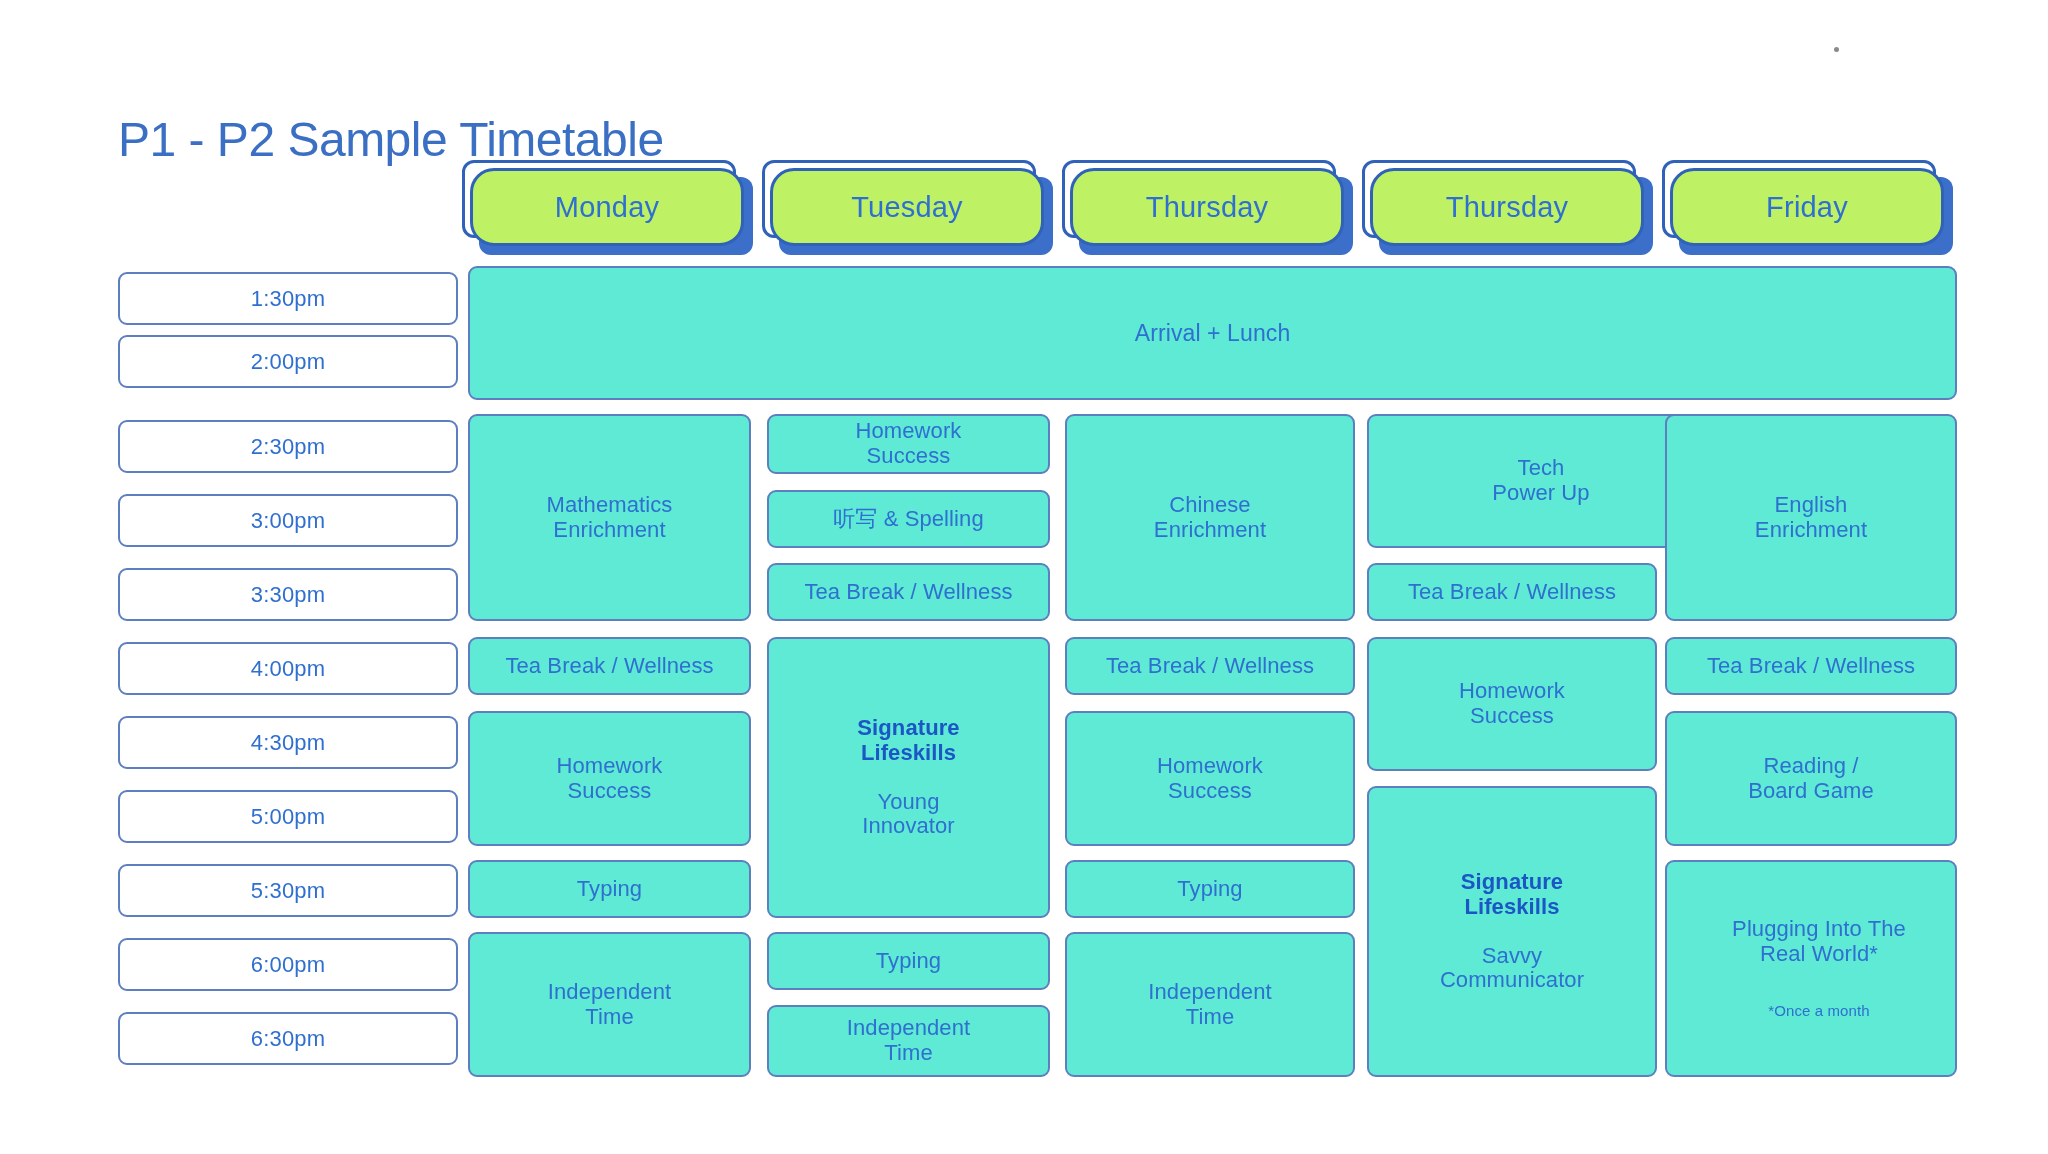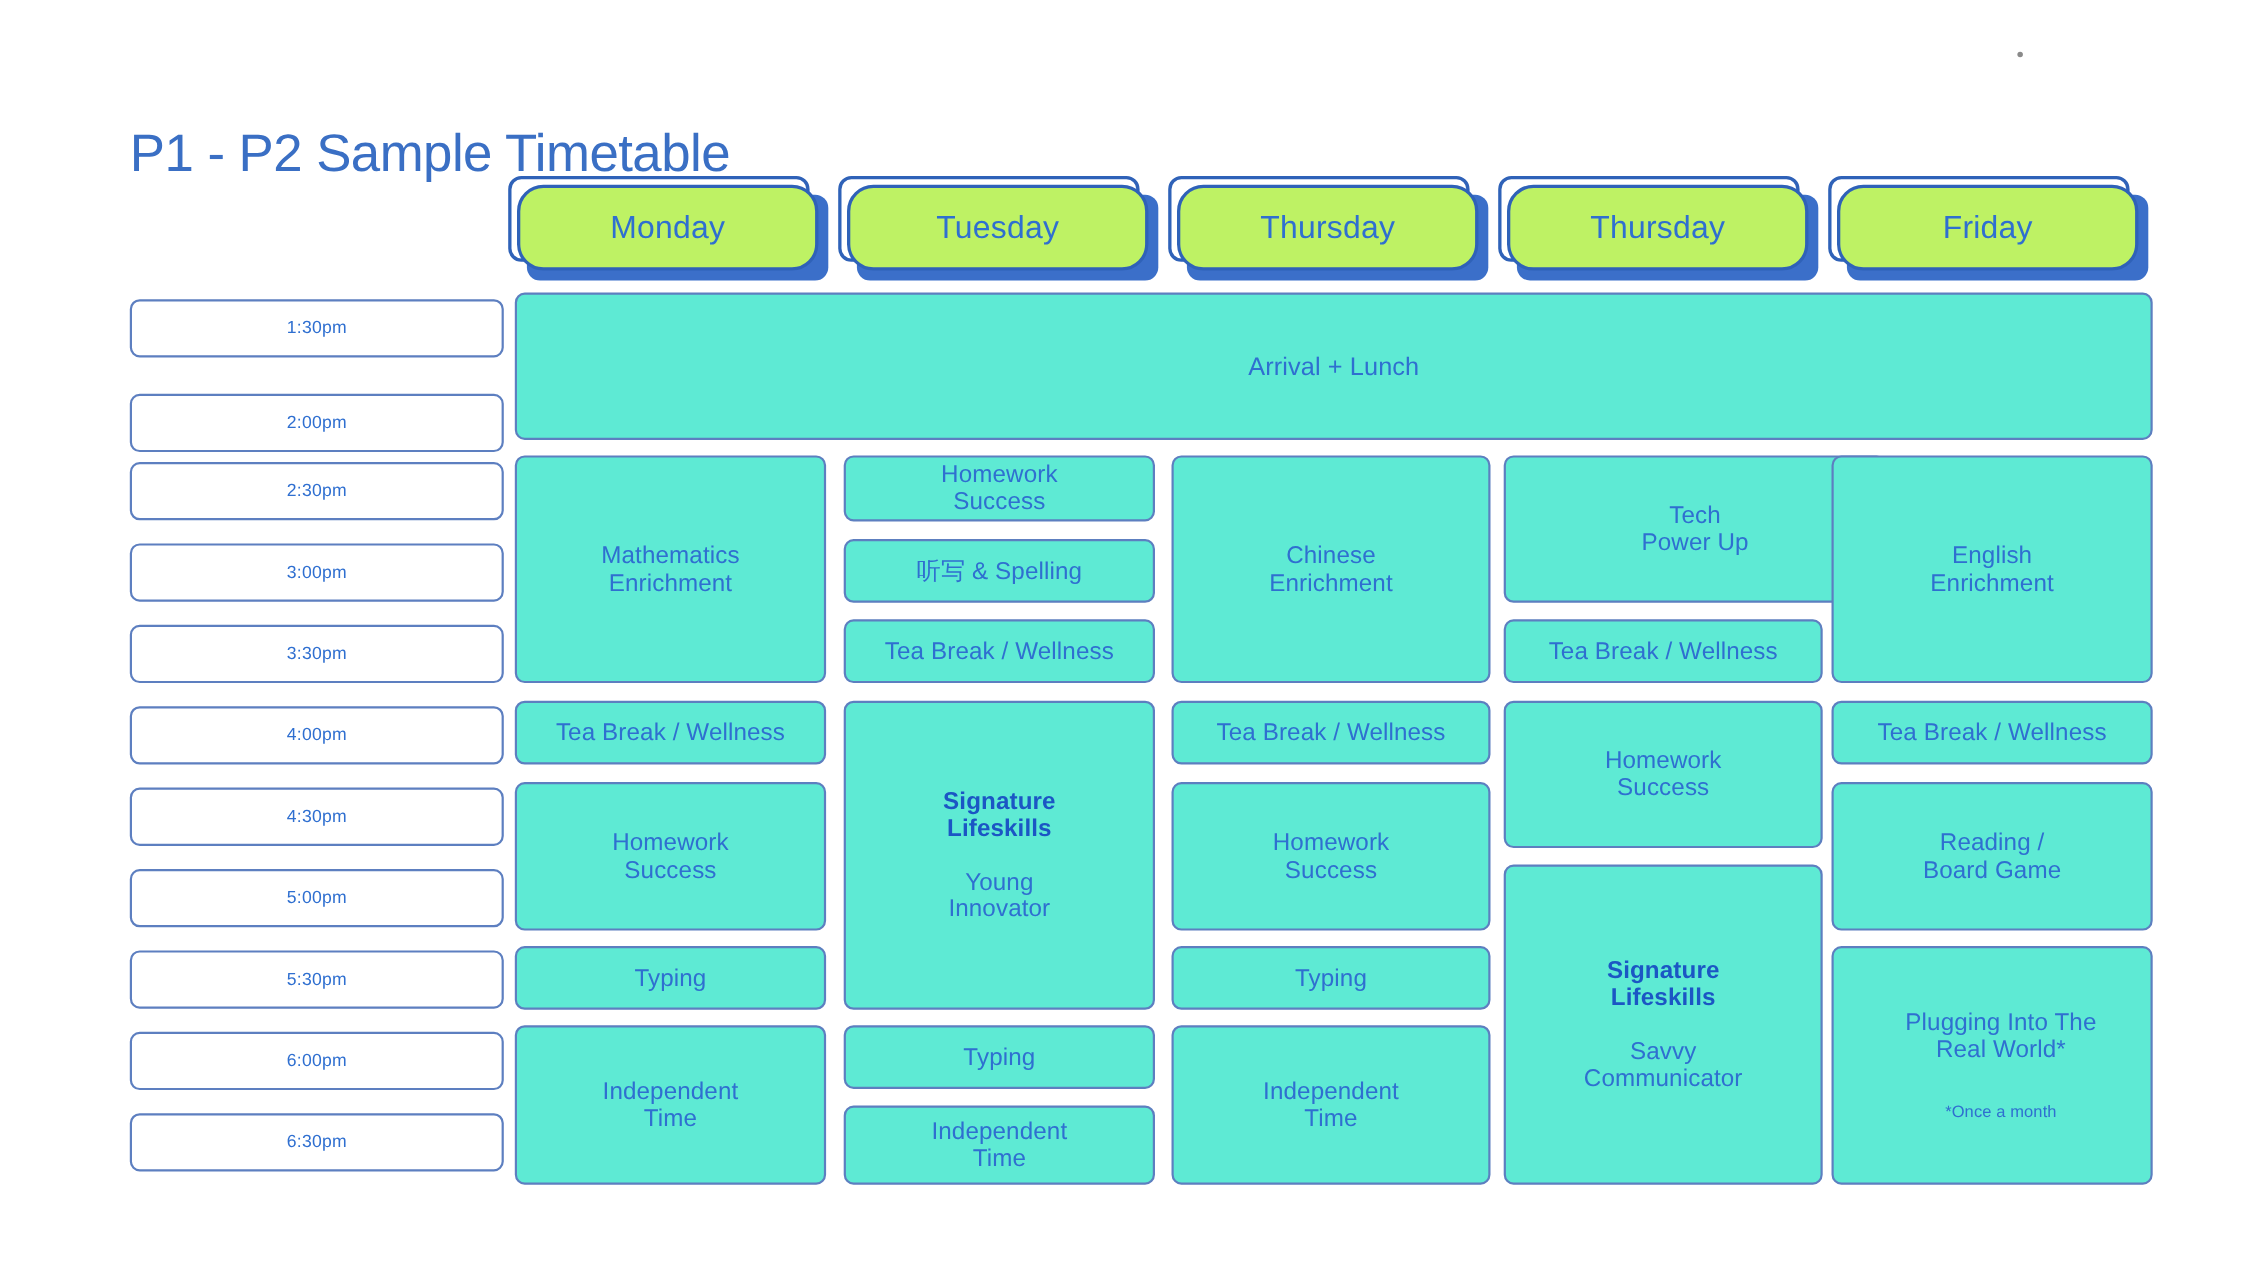--- a/index.html
+++ b/index.html
@@ -97,21 +97,21 @@
     height: 53px;
     box-sizing: border-box;
     background: #ffffff;
     border: 2px solid #5d7fc0;
     border-radius: 9px;
     display: flex;
     align-items: center;
     justify-content: center;
   }
   .time-slot .label {
-    font-size: 16px;
+    font-size: 22px;
     color: #2f6fd0;
     font-weight: 400;
     letter-spacing: 0.2px;
     white-space: nowrap;
   }
 
   
   .cell {
     position: absolute;
     box-sizing: border-box;
@@ -191,21 +191,21 @@
   <div class="ghost-outline"></div>
   <div class="drop-shadow"></div>
   <div class="card">
     <span class="label">Friday</span>
   </div>
 </div>
 
 <div class="time-slot" style="top:272px;">
   <span class="label">1:30pm</span>
   </div>
-<div class="time-slot" style="top:358px;">
+<div class="time-slot" style="top:335px;">
   <span class="label">2:00pm</span>
   </div>
 <div class="time-slot" style="top:420px;">
   <span class="label">2:30pm</span>
   </div>
 <div class="time-slot" style="top:494px;">
   <span class="label">3:00pm</span>
   </div>
 <div class="time-slot" style="top:568px;">
   <span class="label">3:30pm</span>

